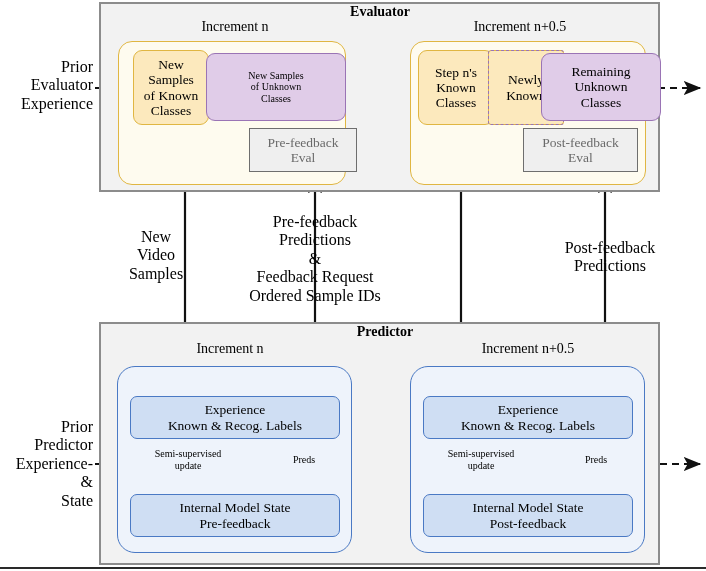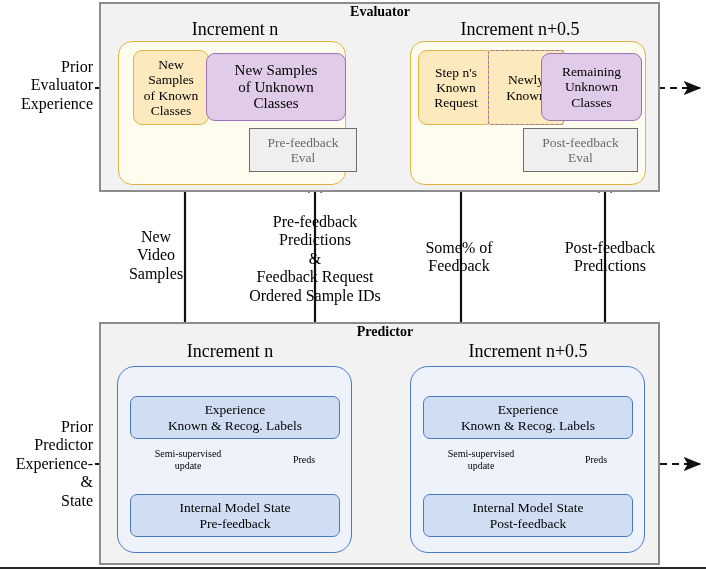--- a/index.html
+++ b/index.html
@@ -20,21 +20,21 @@
     background:#f2f2f2;border:2px solid #8c8c8c;
     z-index:2;
   }
   .panel-title{
     position:absolute;z-index:4;
     font-weight:bold;font-size:14px;text-align:center;
     white-space:nowrap;
   }
   .inc-title{
     position:absolute;z-index:4;
-    font-size:18px;text-align:center;white-space:nowrap;
+    font-size:14px;text-align:center;white-space:nowrap;
   }
 
   
   .eval-group{
     position:absolute;box-sizing:border-box;
     background:#fefbef;border:1.6px solid #e0b642;border-radius:14px;
     z-index:2;
   }
   .yellow-box{
     position:absolute;box-sizing:border-box;
@@ -67,21 +67,21 @@
   .blue-box{
     position:absolute;box-sizing:border-box;
     background:#cfdef3;border:1.6px solid #4a79c4;border-radius:7px;
     z-index:3;
   }
 
   .lbl{
     width:100%;height:100%;
     display:flex;align-items:center;justify-content:center;
     text-align:center;line-height:1.12;
-    font-size:15px;white-space:pre-line;
+    font-size:10px;white-space:pre-line;
   }
   .lbl.s13{font-size:13.5px;}
 
   
   .ftext{
     position:absolute;z-index:6;
     font-size:16px;line-height:1.15;text-align:center;
     white-space:pre-line;
   }
   .ftext.right{text-align:right;}
@@ -152,28 +152,28 @@
   </div>
   <div class="gray-box" style="left:249px;top:128px;width:108px;height:44px;">
     <span class="lbl s13">Pre-feedback
 Eval</span>
   </div>
 
   <div class="eval-group" style="left:410px;top:41px;width:236px;height:144px;"></div>
   <div class="yellow-box" style="left:418px;top:50px;width:76px;height:75px;">
     <span class="lbl s13">Step n's
 Known
-Request</span>
+Classes</span>
   </div>
   <div class="yellow-box" style="left:488px;top:50px;width:76px;height:75px;border-radius:3px;z-index:3;"></div>
   <div class="dashed-box" style="left:488px;top:50px;width:76px;height:75px;">
     <span class="lbl s13">Newly
 Known</span>
   </div>
-  <div class="purple-box" style="left:541px;top:53px;width:101px;height:68px;">
+  <div class="purple-box" style="left:541px;top:53px;width:120px;height:68px;">
     <span class="lbl s13">Remaining
 Unknown
 Classes</span>
   </div>
   <div class="gray-box" style="left:523px;top:128px;width:115px;height:44px;">
     <span class="lbl s13">Post-feedback
 Eval</span>
   </div>
 
   <div class="panel" style="left:99px;top:322px;width:561px;height:243px;"></div>
@@ -217,18 +217,16 @@
 State</div>
 
   <div class="ftext" style="left:128px;top:228px;width:56px;">New
 Video
 Samples</div>
   <div class="ftext" style="left:205px;top:213px;width:220px;">Pre-feedback
 Predictions
 &amp;
 Feedback Request
 Ordered Sample IDs</div>
-  <div class="ftext" style="left:403px;top:239px;width:112px;">Some% of
-Feedback</div>
   <div class="ftext" style="left:545px;top:239px;width:130px;">Post-feedback
 Predictions</div>
 
 </div>
 
 </body></html>

